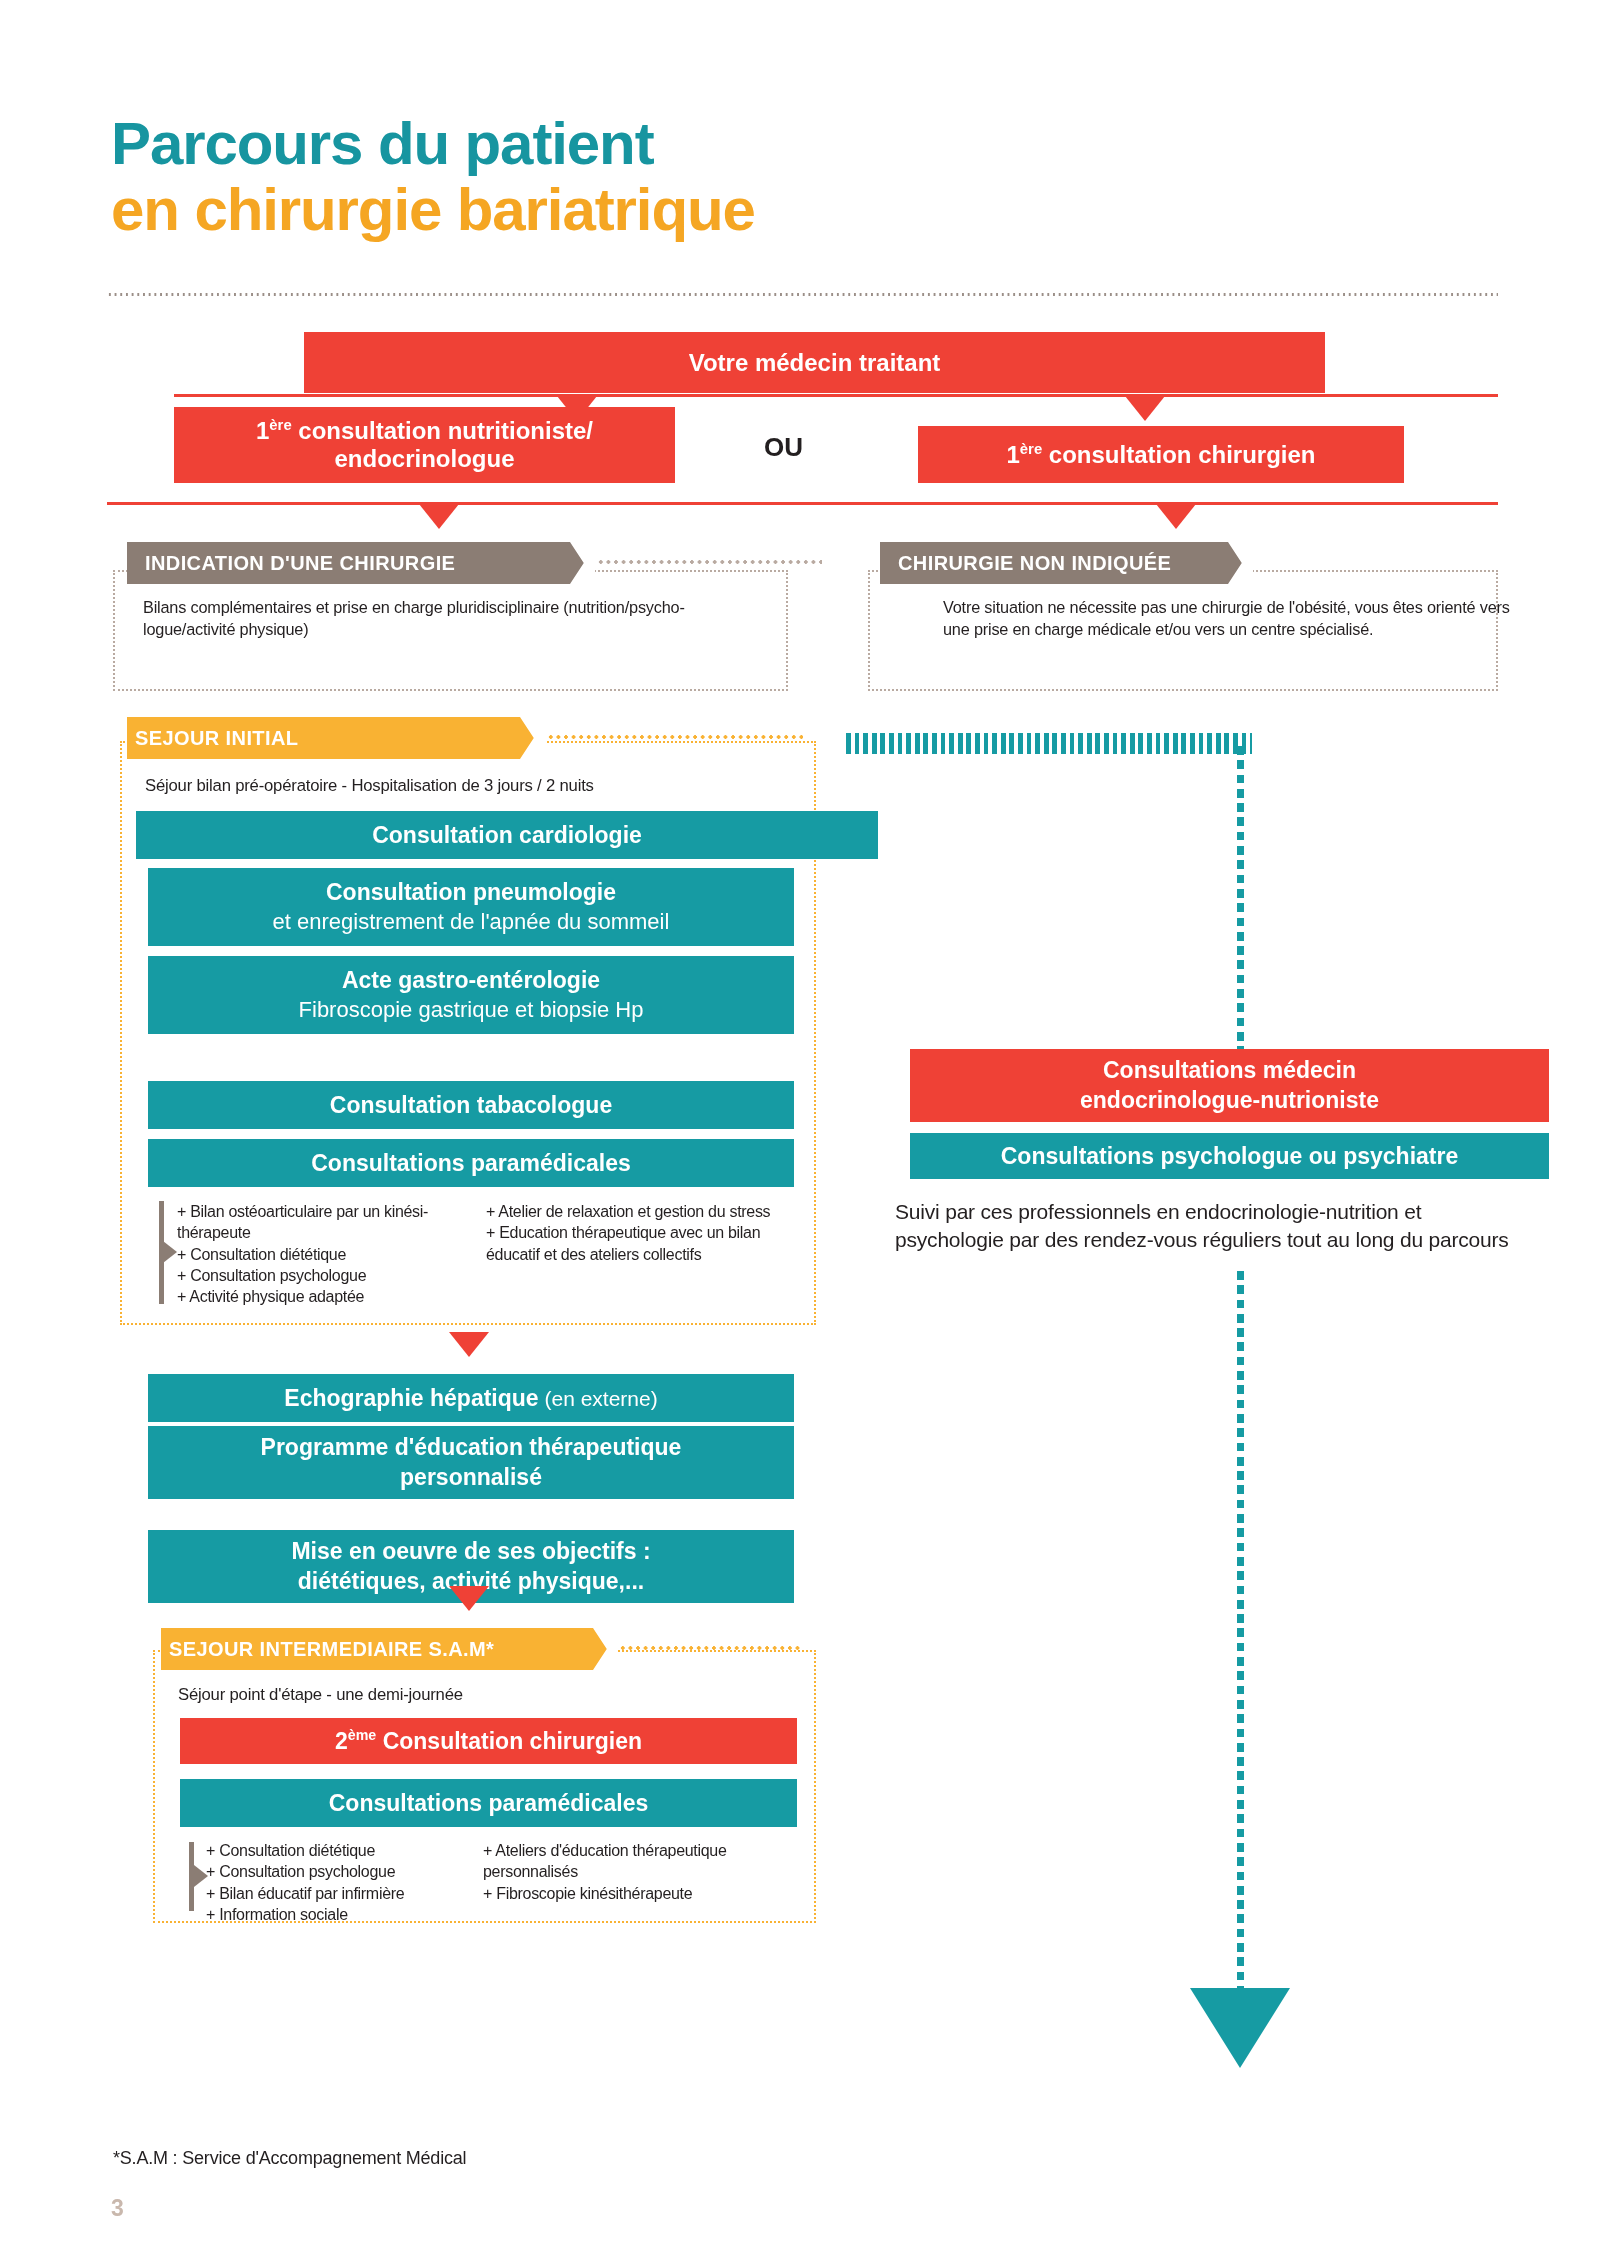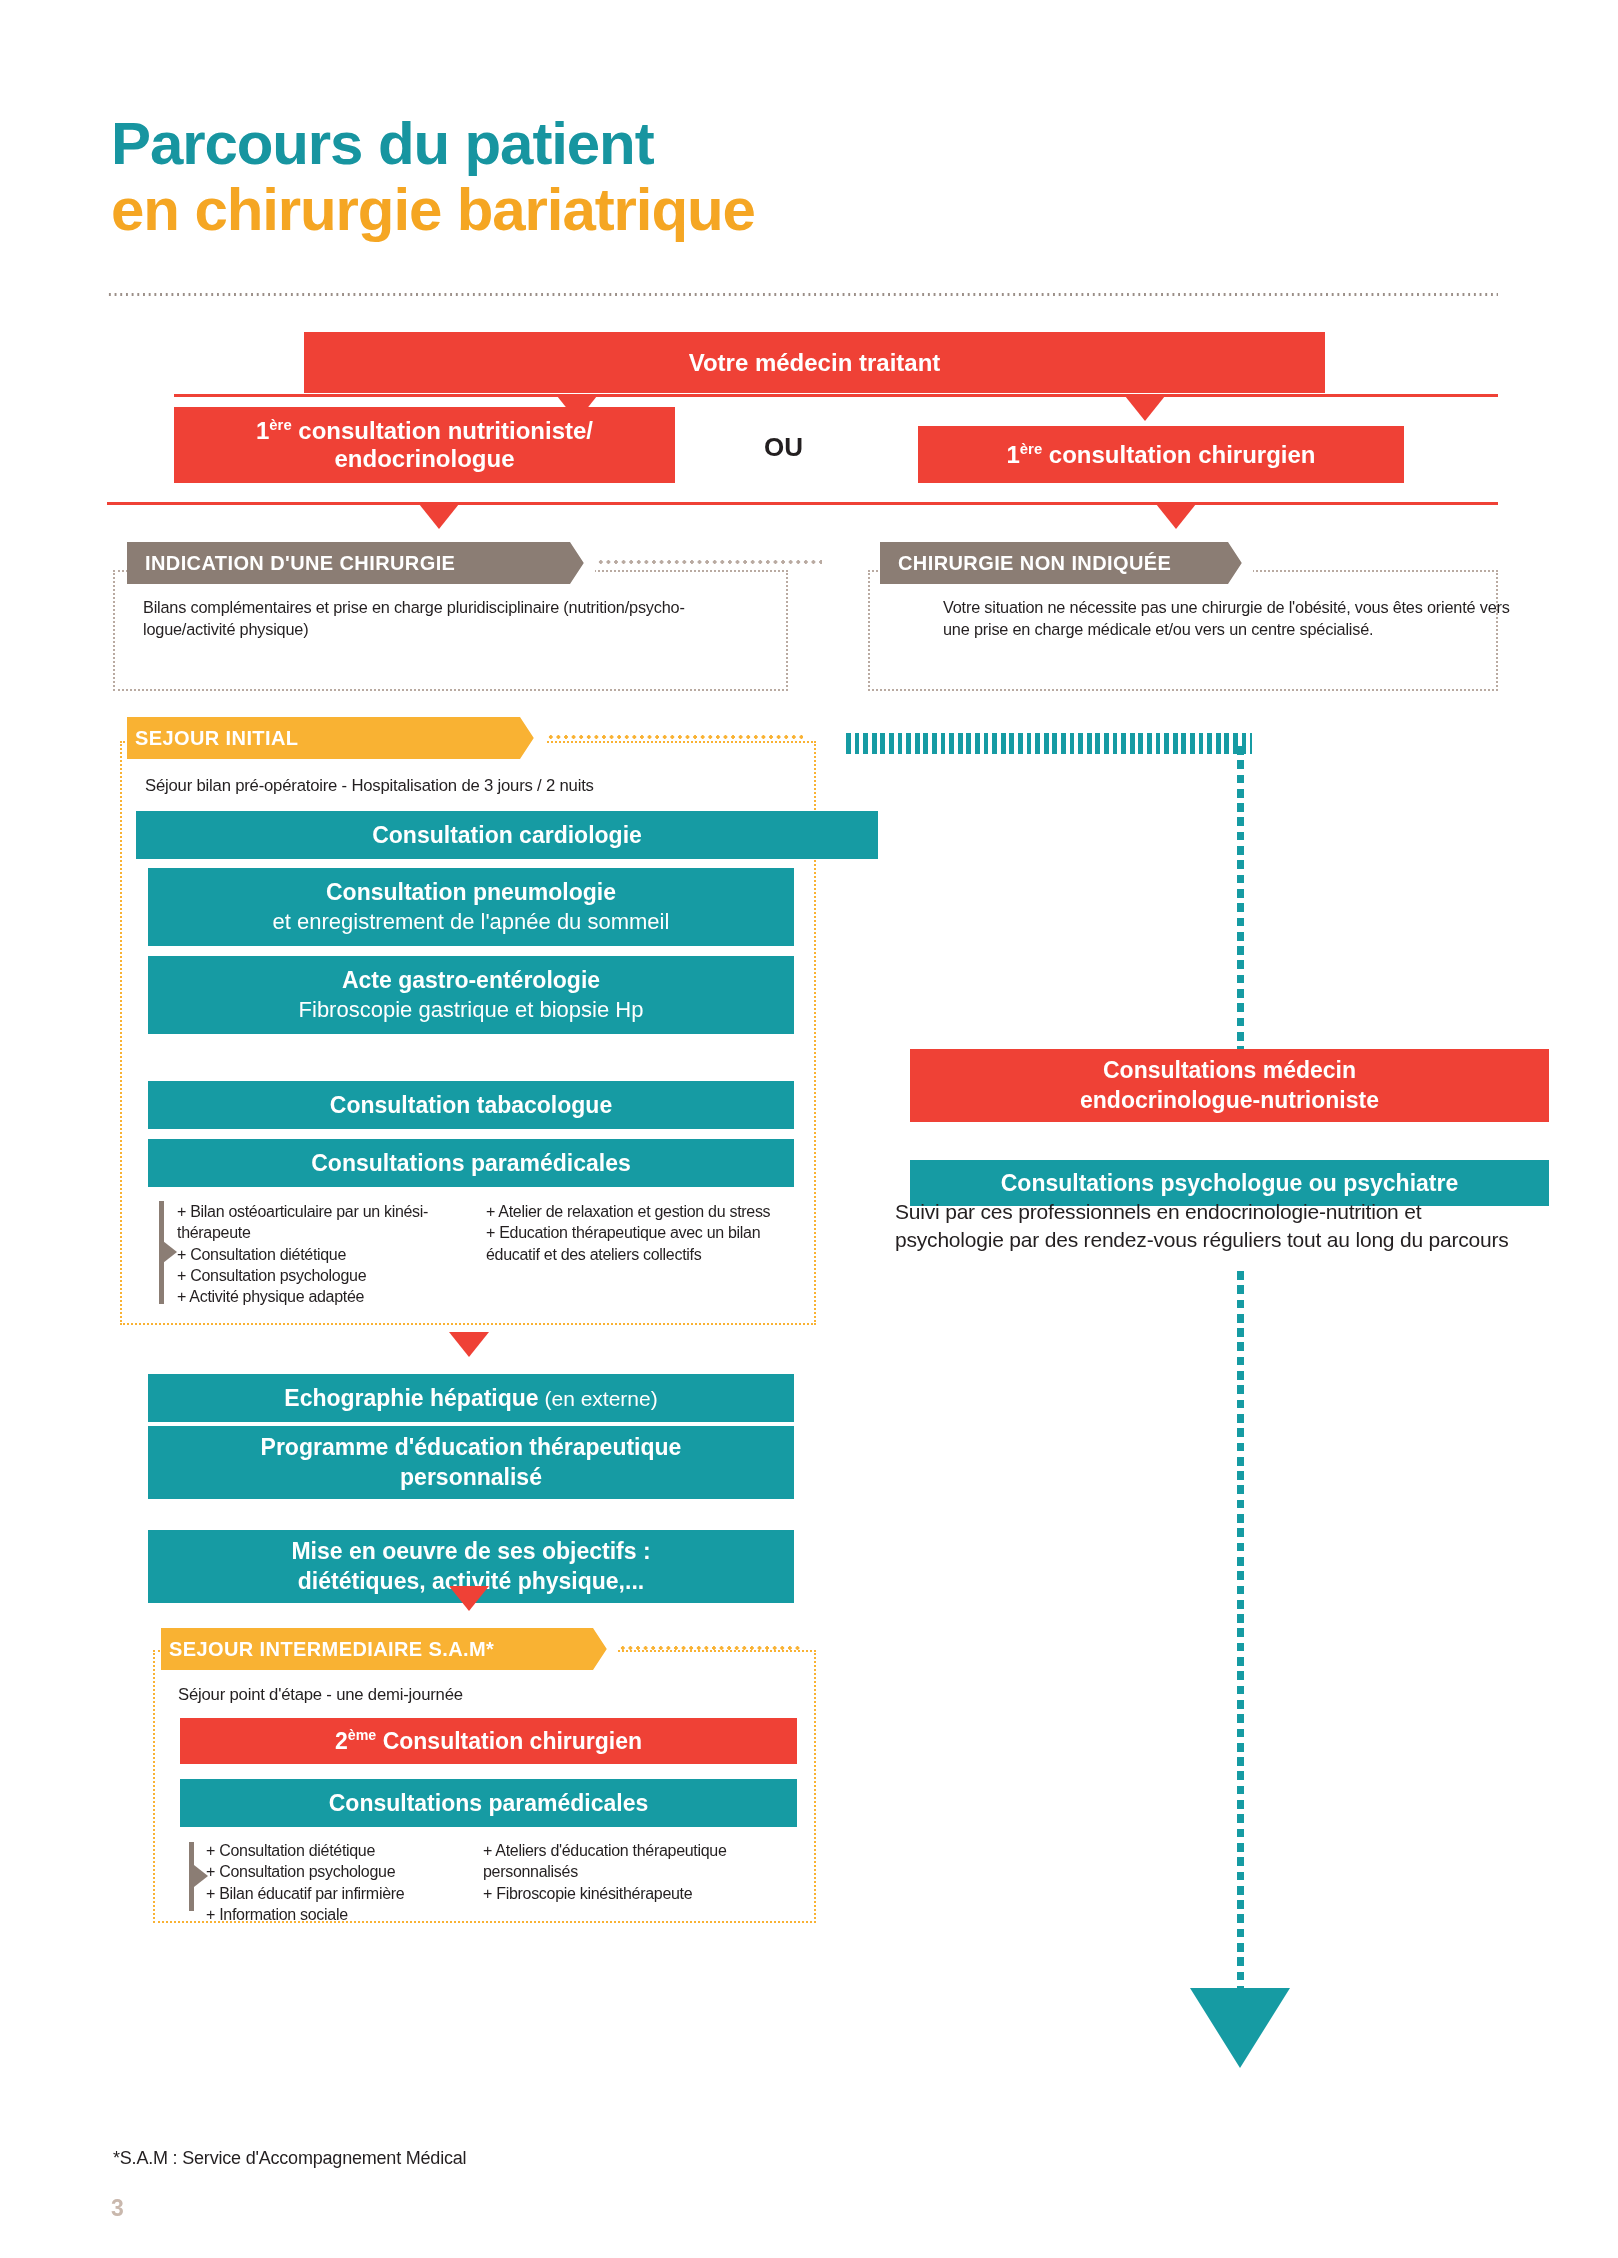--- a/index.html
+++ b/index.html
@@ -270,21 +270,21 @@
 
   <div class="teal-dash-h" style="left:846px;top:733px;width:406px;"></div>
 
   <div class="teal-spine" style="left:1237px;top:746px;height:306px;"></div>
 
   <div class="box red" style="left:910px;top:1049px;width:639px;height:73px;flex-direction:column;line-height:1.28;font-size:23px;font-weight:bold;">
     <div>Consultations médecin</div>
     <div>endocrinologue-nutrioniste</div>
   </div>
 
-  <div class="box teal" style="left:910px;top:1133px;width:639px;height:46px;font-size:23px;font-weight:bold;margin-top:27px;">
+  <div class="box teal" style="left:910px;top:1133px;width:639px;height:46px;font-size:23px;font-weight:bold;">
     <span>Consultations psychologue ou  psychiatre</span>
   </div>
 
   <div class="body-txt" style="left:895px;top:1198px;width:639px;font-size:21px;line-height:1.33;">Suivi par ces professionnels en endocrinologie-nutrition et psychologie par des rendez-vous réguliers tout au long du parcours</div>
 
   <div class="teal-spine" style="left:1237px;top:1271px;height:719px;"></div>
 
   <div class="tri-teal-big" style="left:1190px;top:1988px;"></div>
 
   <div class="footnote">*S.A.M : Service d'Accompagnement Médical</div>

